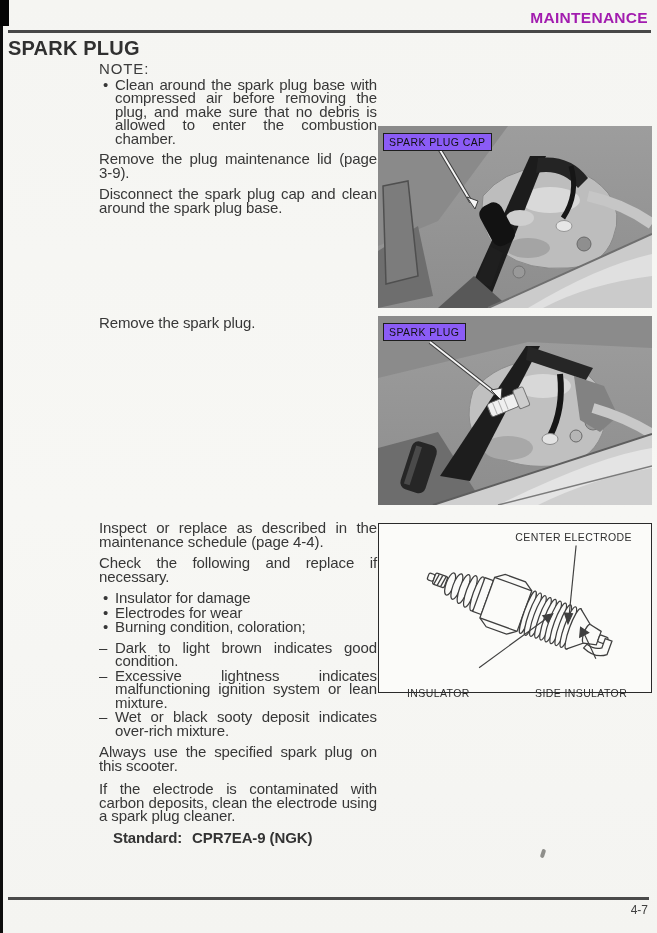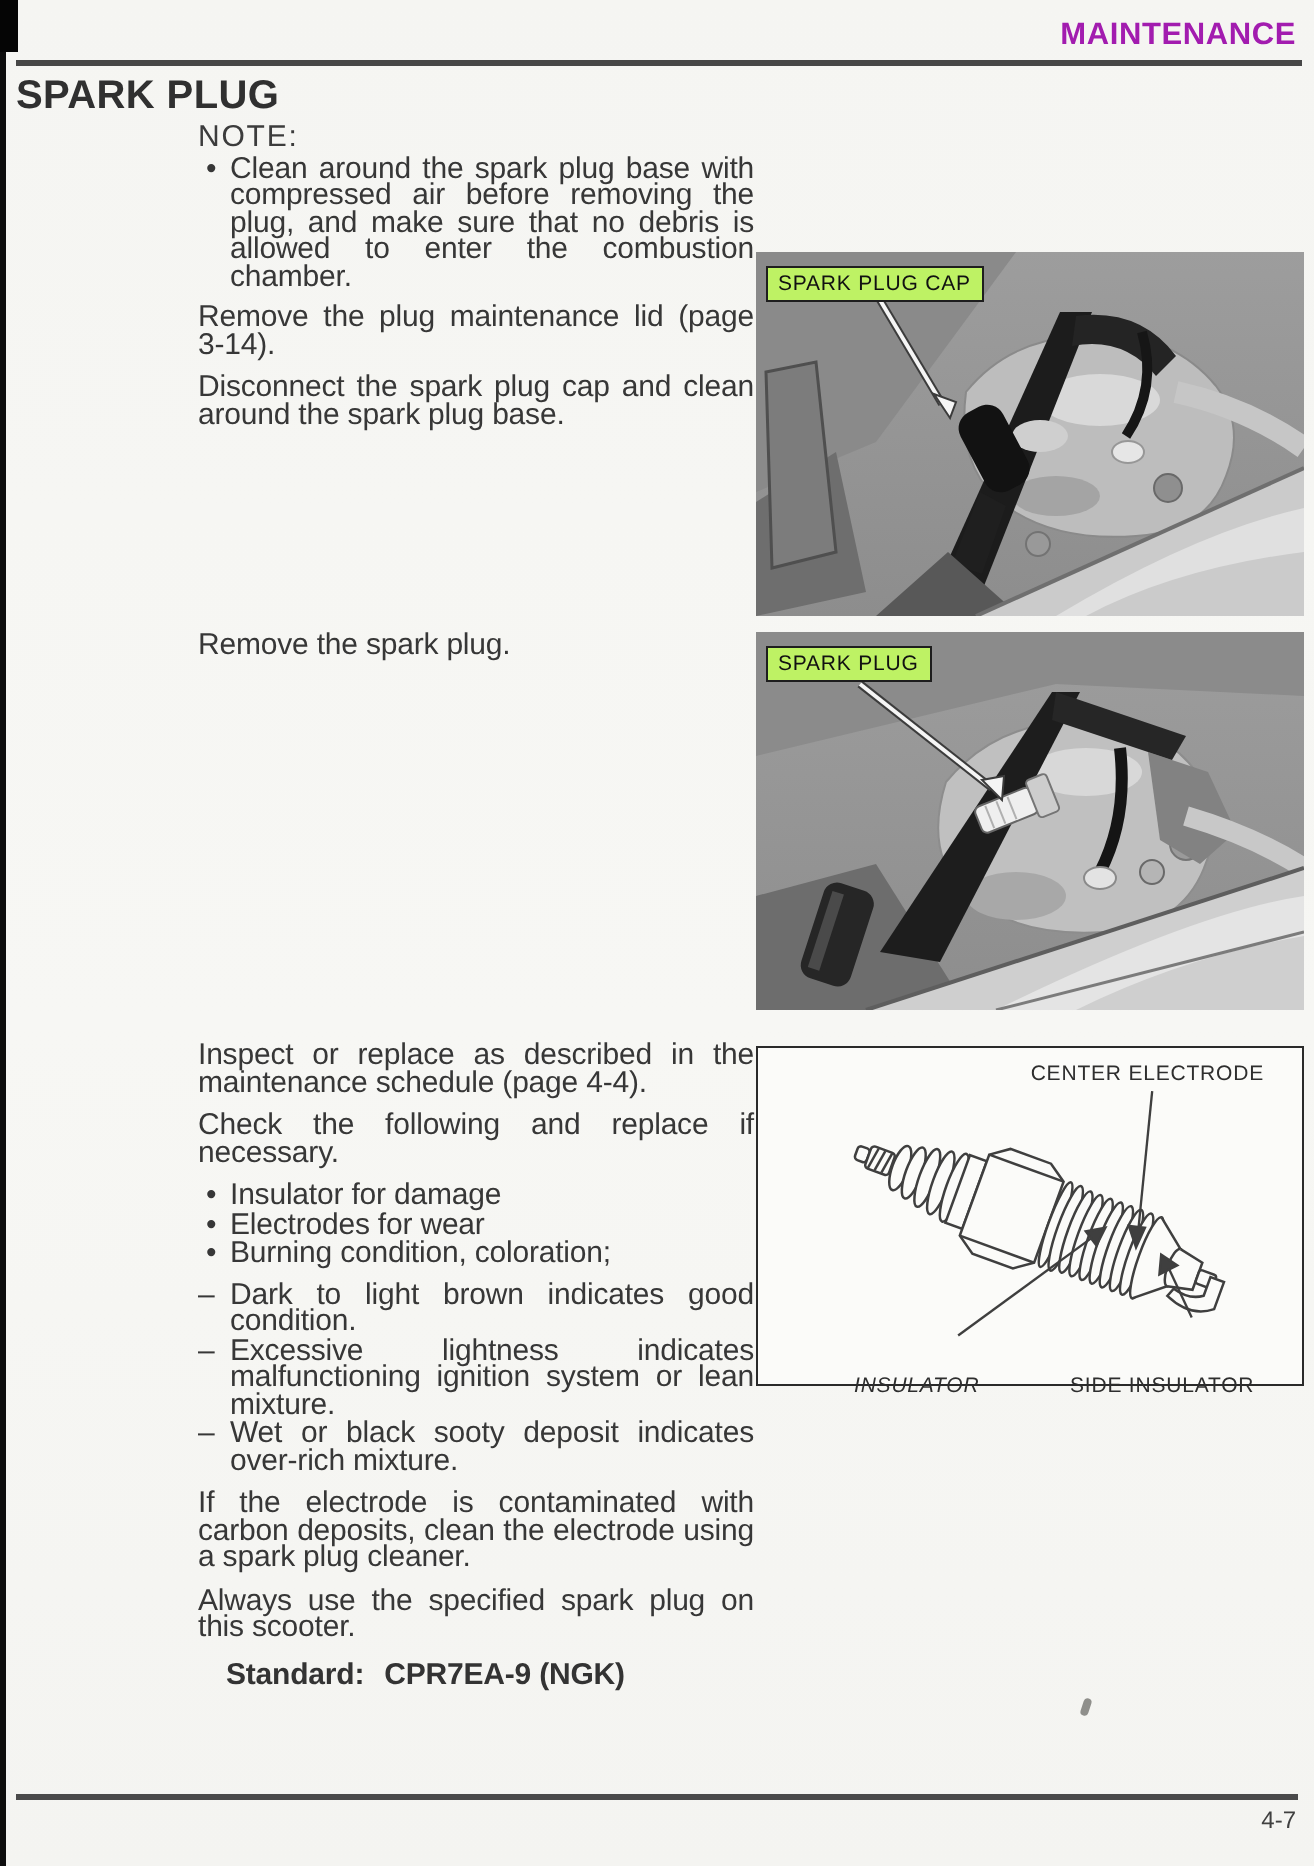--- a/index.html
+++ b/index.html
@@ -37,32 +37,32 @@
   .spec-line { font-weight:bold; color:#333; padding-left:14px; margin-top:1px; }
   .spec-line .val { margin-left:10px; }
 
   .fig { position:absolute; left:378px; width:274px; }
   .photo { background:#979797; overflow:hidden; }
   .photo-1 { top:126px; height:182px; }
   .photo-2 { top:316px; height:189px; }
   .photo svg { display:block; width:100%; height:100%; }
   .fig-label {
     position:absolute; left:5px; top:7px;
-    background:#bef264; border:1px solid #1e1e1e;
+    background:#8b5cf6; border:1px solid #1e1e1e;
     font-size:10.5px; letter-spacing:0.4px; color:#111;
     padding:2px 6px 2px 5px; white-space:nowrap; line-height:12px;
   }
   .diagram {
     top:523px; height:170px;
     background:#fbfbf9; border:1.5px solid #2a2a2a;
   }
   .diagram svg { display:block; width:100%; height:100%; }
   .dg-label { position:absolute; font-size:10.5px; letter-spacing:0.4px; color:#2e2e2e; white-space:nowrap; }
   .dg-center { top:7px; right:19px; }
-  .dg-insulator { left:48px; top:163px;font-style:italic; }
+  .dg-insulator { left:28px; top:163px; }
   .dg-side { left:156px; top:163px; }
 
   .rule-bottom { position:absolute; top:897px; left:8px; width:641px; height:3px; background:#4a4a4a; }
   .page-num { position:absolute; top:903px; right:9px; font-size:12px; font-weight:normal; color:#404040; }
 </style>
 </head>
 <body>
 
 <div class="scan-edge"></div>
 <div class="scan-corner"></div>
@@ -71,21 +71,21 @@
 <div class="hdr">MAINTENANCE</div>
 <div class="rule-top"></div>
 <div class="title">SPARK PLUG</div>
 
 <div class="col-left block-1">
   <div class="note-label">NOTE:</div>
   <div class="li bullet-list">
     <span class="marker">•</span>
     <span class="txt">Clean around the spark plug base with compressed air before removing the plug, and make sure that no debris is allowed to enter the combustion chamber.</span>
   </div>
-  <div class="para">Remove the plug maintenance lid (page 3-14).</div>
+  <div class="para">Remove the plug maintenance lid (page 3-9).</div>
   <div class="para">Disconnect the spark plug cap and clean around the spark plug base.</div>
 </div>
 
 <div class="col-left block-2">
   <div class="para last">Remove the spark plug.</div>
 </div>
 
 <div class="col-left block-3">
   <div class="para">Inspect or replace as described in the maintenance schedule (page 4-4).</div>
   <div class="para">Check the following and replace if necessary.</div>
@@ -113,22 +113,22 @@
     <div class="li">
       <span class="dash-marker">–</span>
       <span class="txt">Excessive lightness indicates malfunctioning ignition system or lean mixture.</span>
     </div>
     <div class="li">
       <span class="dash-marker">–</span>
       <span class="txt">Wet or black sooty deposit indicates over-rich mixture.</span>
     </div>
   </div>
 
+  <div class="para" style="margin-bottom:10px;">Always use the specified spark plug on this scooter.</div>
   <div class="para">If the electrode is contaminated with carbon deposits, clean the electrode using a spark plug cleaner.</div>
-  <div class="para" style="margin-bottom:10px;">Always use the specified spark plug on this scooter.</div>
 
   <div class="spec-line">
     <span>Standard:</span><span class="val">CPR7EA-9 (NGK)</span>
   </div>
 </div>
 
 <div class="fig photo photo-1">
   <svg viewBox="0 0 274 182">
     <defs>
       <linearGradient id="g1" x1="0" y1="0" x2="0" y2="1">

